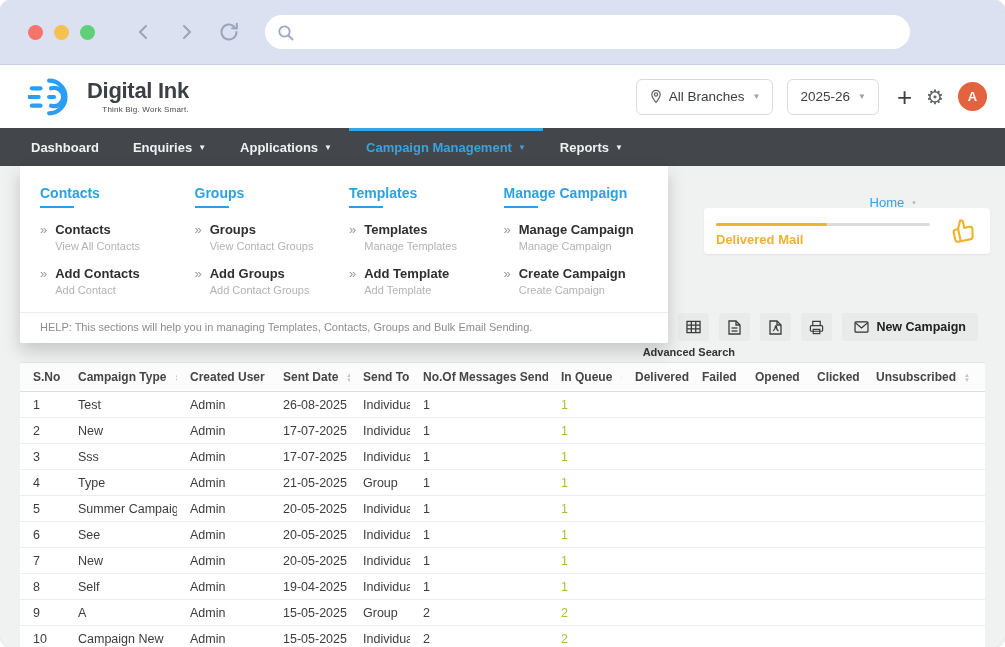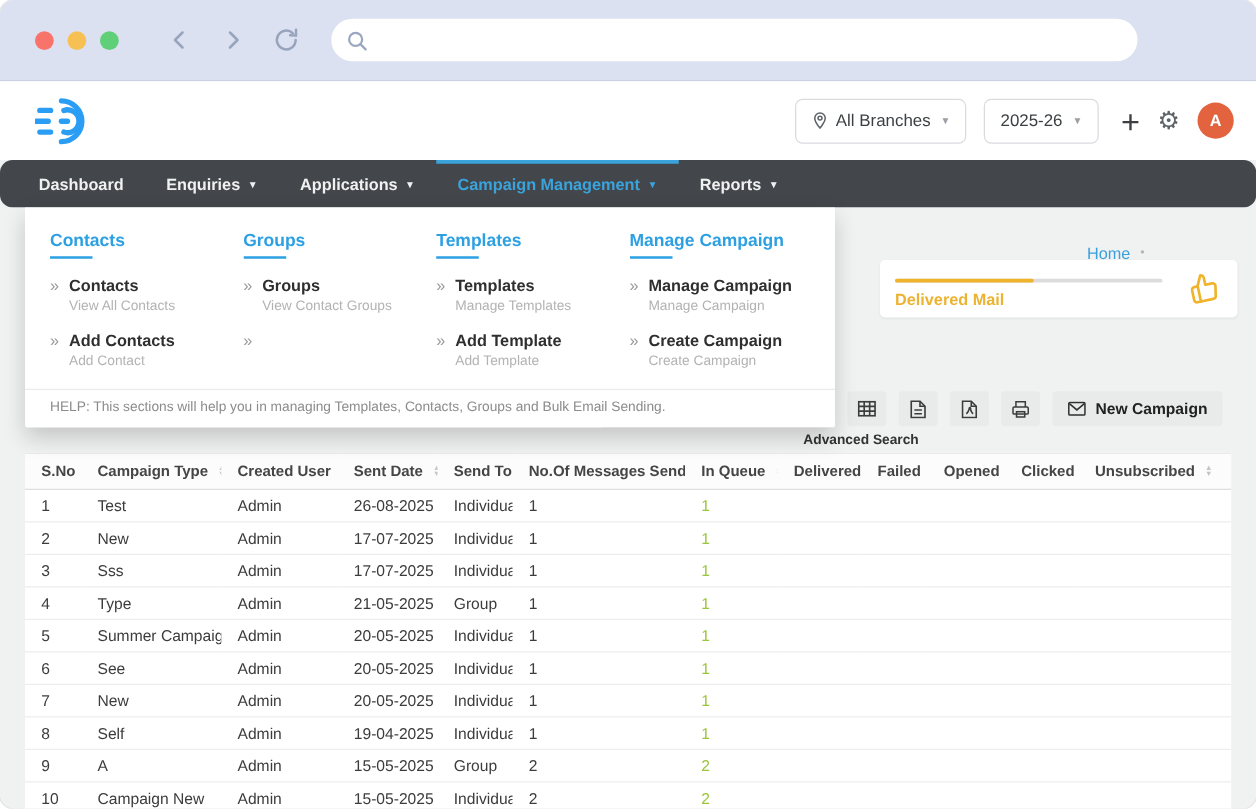--- a/index.html
+++ b/index.html
@@ -31,21 +31,21 @@
           border:1px solid #d9dbdf; border-radius:6px; font-size:13.5px; color:#3c4043; cursor:pointer; }
   .pill .caret { font-size:8px; color:#9aa0a6; margin-left:2px; }
   .plus-btn { background:none; border:none; font-size:26px; font-weight:300; color:#3c4043; line-height:1;
               cursor:pointer; margin-left:4px; }
   .gear-btn { background:none; border:none; font-size:20px; color:#5f6368; cursor:pointer; }
   .avatar { width:29px; height:29px; border-radius:50%; background:#e2633e; color:#fff; font-size:13px;
             font-weight:bold; display:flex; align-items:center; justify-content:center; cursor:pointer; }
 
   
   .navbar { position:absolute; top:128px; left:0; width:100%; height:38px; background:#43474b;
-            display:flex; align-items:stretch; padding-left:14px;border-radius:10px; }
+            display:flex; align-items:stretch; padding-left:14px; }
   .nav-item { display:flex; align-items:center; gap:6px; padding:0 17px; font-size:13px; font-weight:bold;
               color:#f1f1f1; border-top:3px solid transparent; border-bottom:3px solid transparent; cursor:pointer; }
   .nav-item .caret { font-size:8px; margin-top:1px; }
   .nav-item.active { color:#3ba3dc; border-top-color:#3ba3dc;text-align:center; }
 
   
   .content { position:absolute; top:166px; left:0; right:0; bottom:0; background:#f0f1f1; }
   .breadcrumb { position:absolute; top:15px; right:22px; font-size:13px; display:flex; align-items:center; gap:8px; }
   .breadcrumb .home { color:#3aa0dd; cursor:pointer; }
   .breadcrumb .dot { color:#b5b5b5; font-size:10px; }
@@ -144,20 +144,24 @@
   <div class="appheader">
     <div class="logo">
       <svg width="50" height="44" viewBox="0 0 52 44" fill="none" stroke="#2a9df4" stroke-width="4.4" stroke-linecap="round">
         <path d="M22 5 A17 17 0 1 1 22 39"></path>
         <path d="M24 13 A9.5 9.5 0 1 1 24 31"></path>
         <line x1="22" y1="22" x2="27" y2="22"></line>
         <line x1="4" y1="13" x2="13" y2="13"></line>
         <line x1="1" y1="22" x2="11" y2="22"></line>
         <line x1="4" y1="31" x2="13" y2="31"></line>
       </svg>
+      <div class="logo-text">
+        <span class="logo-title">Digital Ink</span>
+        <span class="logo-tagline">Think Big. Work Smart.</span>
+      </div>
     </div>
     <div class="hdr-right">
       <button class="pill">
         <svg width="14" height="15" viewBox="0 0 16 17" fill="none" stroke="#5f6368" stroke-width="1.4">
             <path d="M8 1.5a4.8 4.8 0 0 1 4.8 4.8c0 3.4-4.8 9-4.8 9s-4.8-5.6-4.8-9A4.8 4.8 0 0 1 8 1.5z"></path>
             <circle cx="8" cy="6.2" r="1.8"></circle>
           </svg>
         <span>All Branches</span>
         <span class="caret">▼</span>
       </button>
@@ -465,20 +469,24 @@
         <span class="mm-head">Groups</span>
         <div class="mm-item">
           <span class="mm-chev">»</span>
           <div>
               <div class="mm-item-label">Groups</div>
                <div class="mm-item-sub">View Contact Groups</div>
             </div>
         </div>
         <div class="mm-item">
           <span class="mm-chev">»</span>
+          <div>
+              <div class="mm-item-label">Add Groups</div>
+               <div class="mm-item-sub">Add Contact Groups</div>
+            </div>
         </div>
       </div>
 
       <div class="mm-col">
         <span class="mm-head">Templates</span>
         <div class="mm-item">
           <span class="mm-chev">»</span>
           <div>
               <div class="mm-item-label">Templates</div>
                <div class="mm-item-sub">Manage Templates</div>

